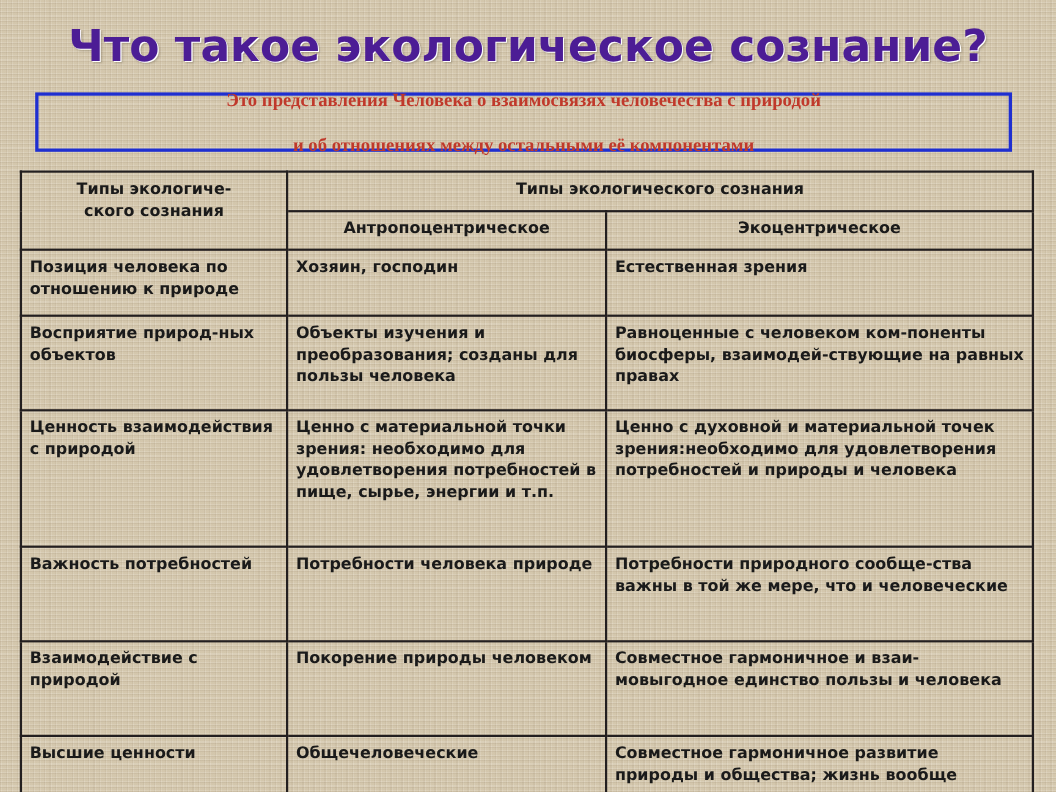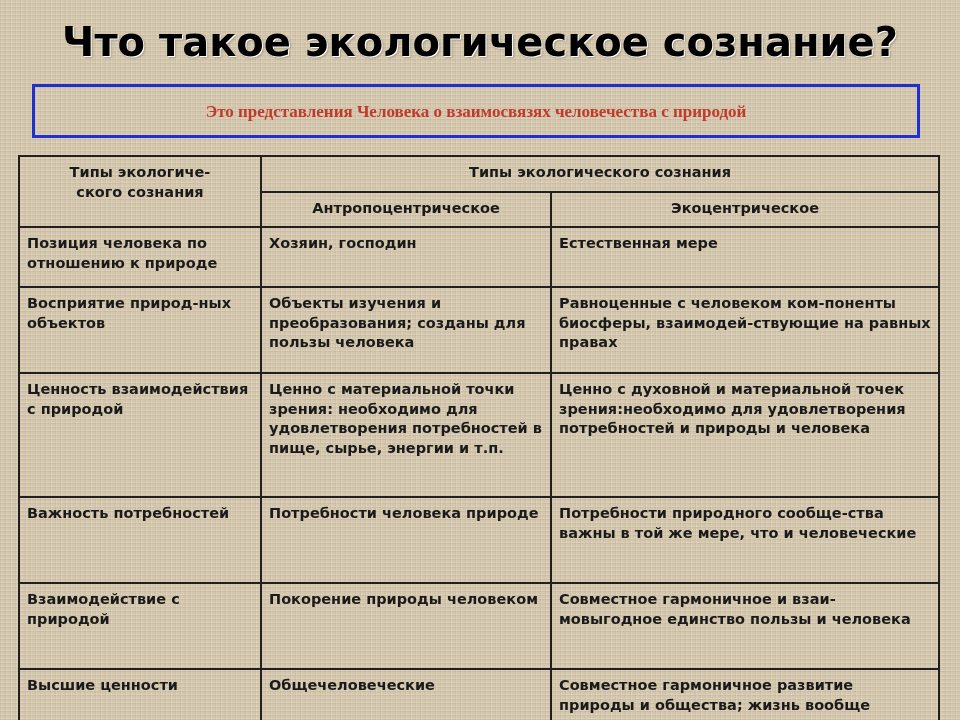--- a/index.html
+++ b/index.html
@@ -34,21 +34,21 @@
   .title {
     position: absolute;
     top: 18px;
     left: 0;
     width: 960px;
     text-align: center;
     font-family: "DejaVu Sans", sans-serif;
     font-weight: bold;
     font-size: 40px;
     line-height: 48px;
-    color: #000000;
+    color: #4c1d95;
     text-shadow: 1px 1px 0 #ffffff, 2px 2px 2px rgba(90,80,60,0.35);
     letter-spacing: 0px;
     white-space: nowrap;
   }
 
   .subtitle-box {
     position: absolute;
     top: 84px;
     left: 32px;
     width: 888px;
@@ -130,20 +130,21 @@
 <body>
 
 <div class="bg-texture"></div>
 
 <div class="page">
 
   <div class="title">Что такое экологическое сознание?</div>
 
   <div class="subtitle-box">
     <div class="subtitle-line">Это представления Человека о взаимосвязях человечества с природой</div>
+    <div class="subtitle-line">и об отношениях между остальными её компонентами</div>
   </div>
 
   <table class="eco">
     <colgroup>
       <col class="col-a">
       <col class="col-b">
       <col class="col-c">
     </colgroup>
     <thead>
       <tr>
@@ -155,21 +156,21 @@
       </tr>
       <tr>
         <th class="hdr-sub">Антропоцентрическое</th>
         <th class="hdr-sub">Экоцентрическое</th>
       </tr>
     </thead>
     <tbody>
       <tr class="r1">
         <td>Позиция человека по отношению к природе</td>
         <td>Хозяин, господин</td>
-        <td>Естественная мере</td>
+        <td>Естественная зрения</td>
       </tr>
       <tr class="r2">
         <td>Восприятие природ-ных объектов</td>
         <td>Объекты изучения и преобразования; созданы для пользы человека</td>
         <td>Равноценные с человеком ком-поненты биосферы, взаимодей-ствующие на равных правах</td>
       </tr>
       <tr class="r3">
         <td>Ценность взаимодействия с природой</td>
         <td>Ценно с материальной точки зрения: необходимо для удовлетворения потребностей в пище, сырье, энергии и т.п.</td>
         <td>Ценно с духовной и материальной точек зрения:необходимо для удовлетворения потребностей и природы и человека</td>

